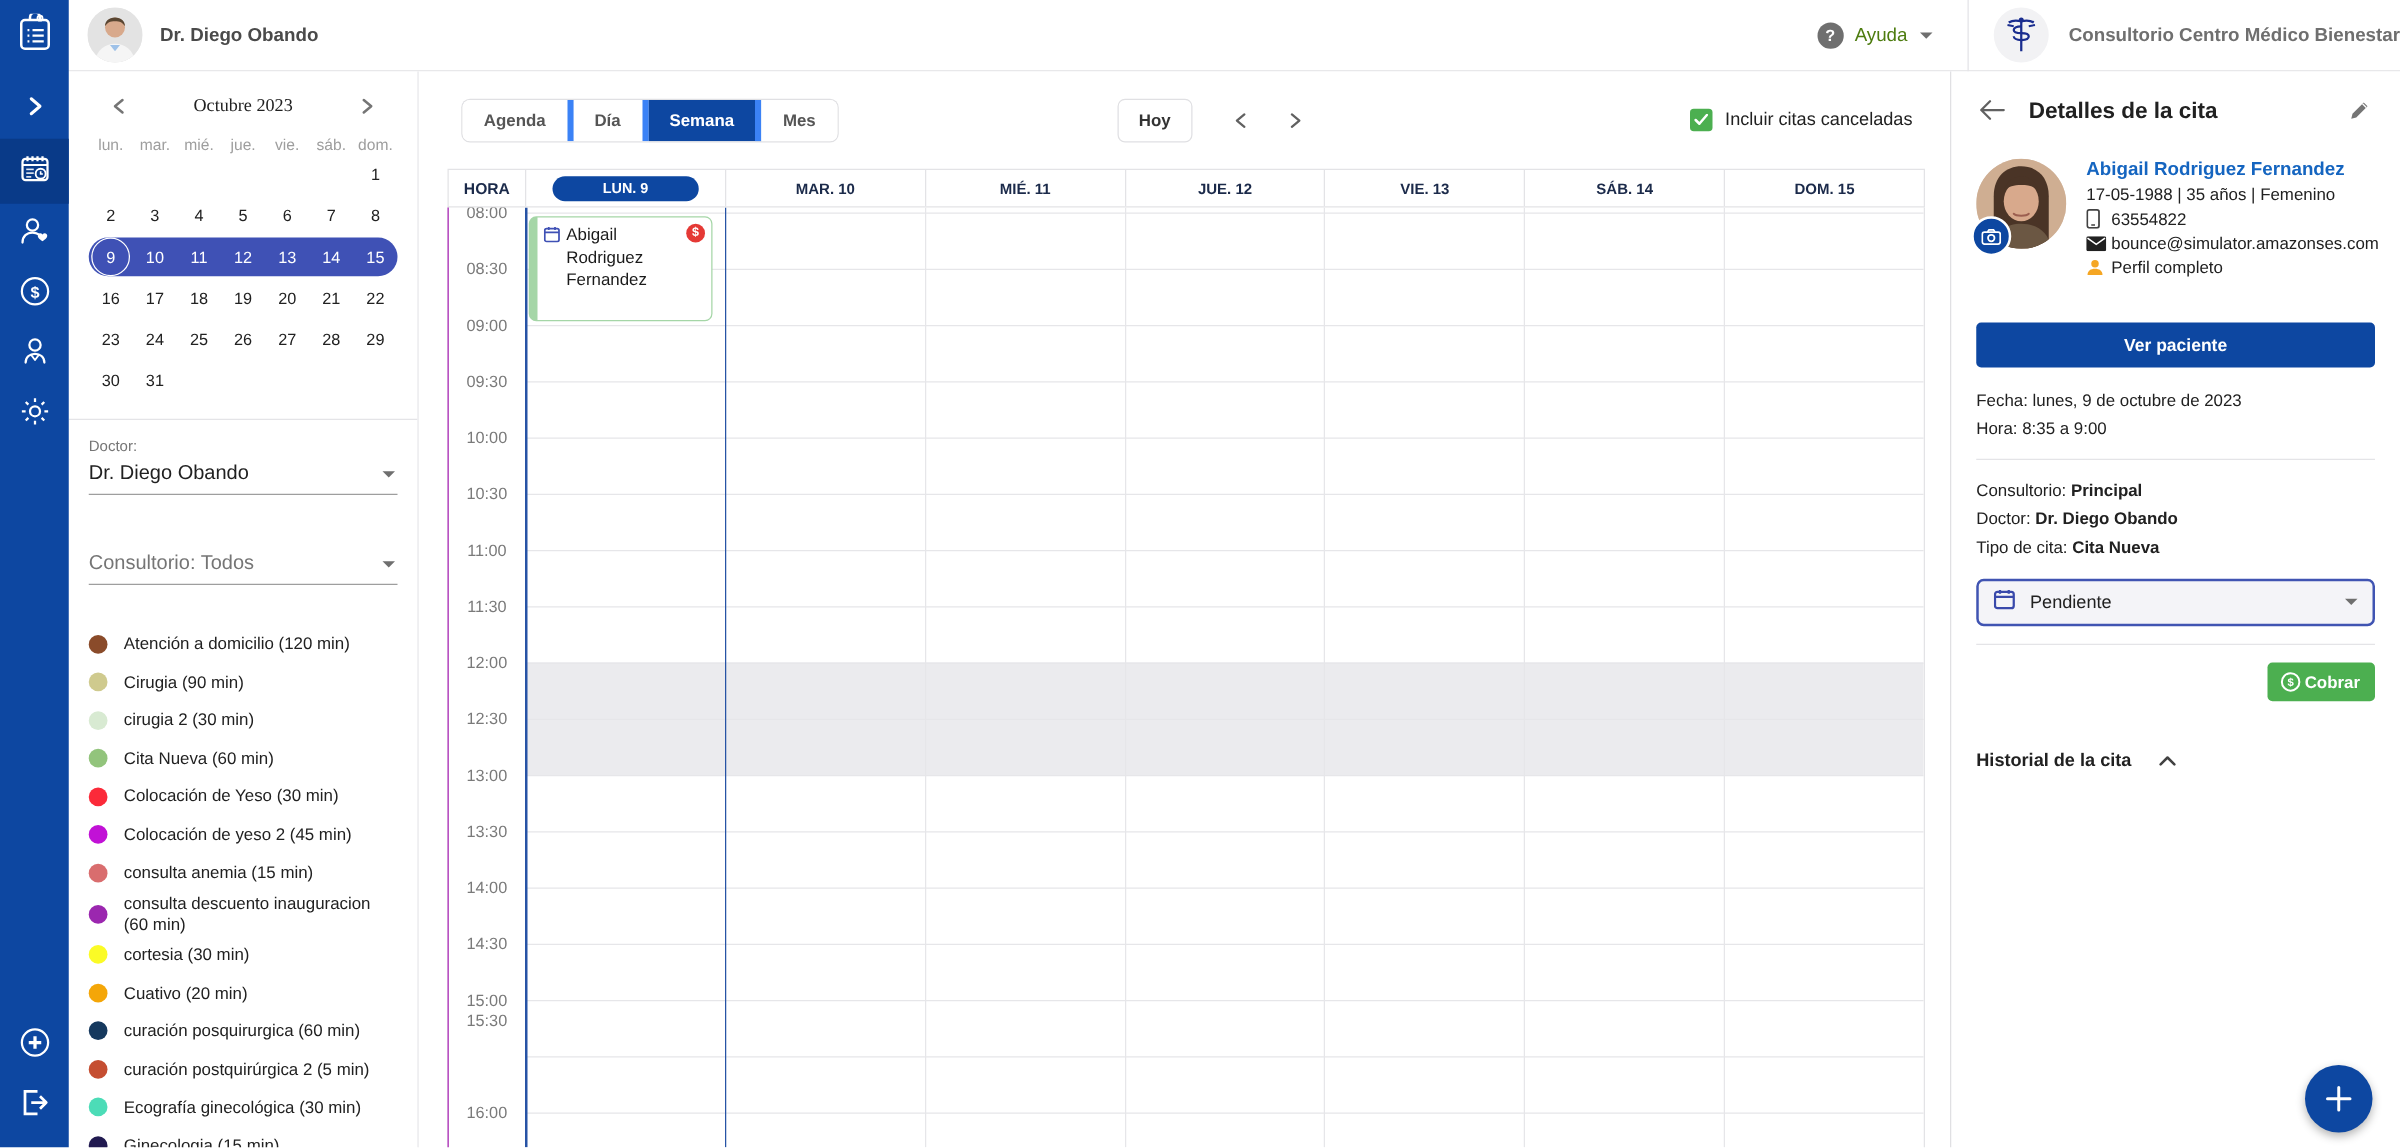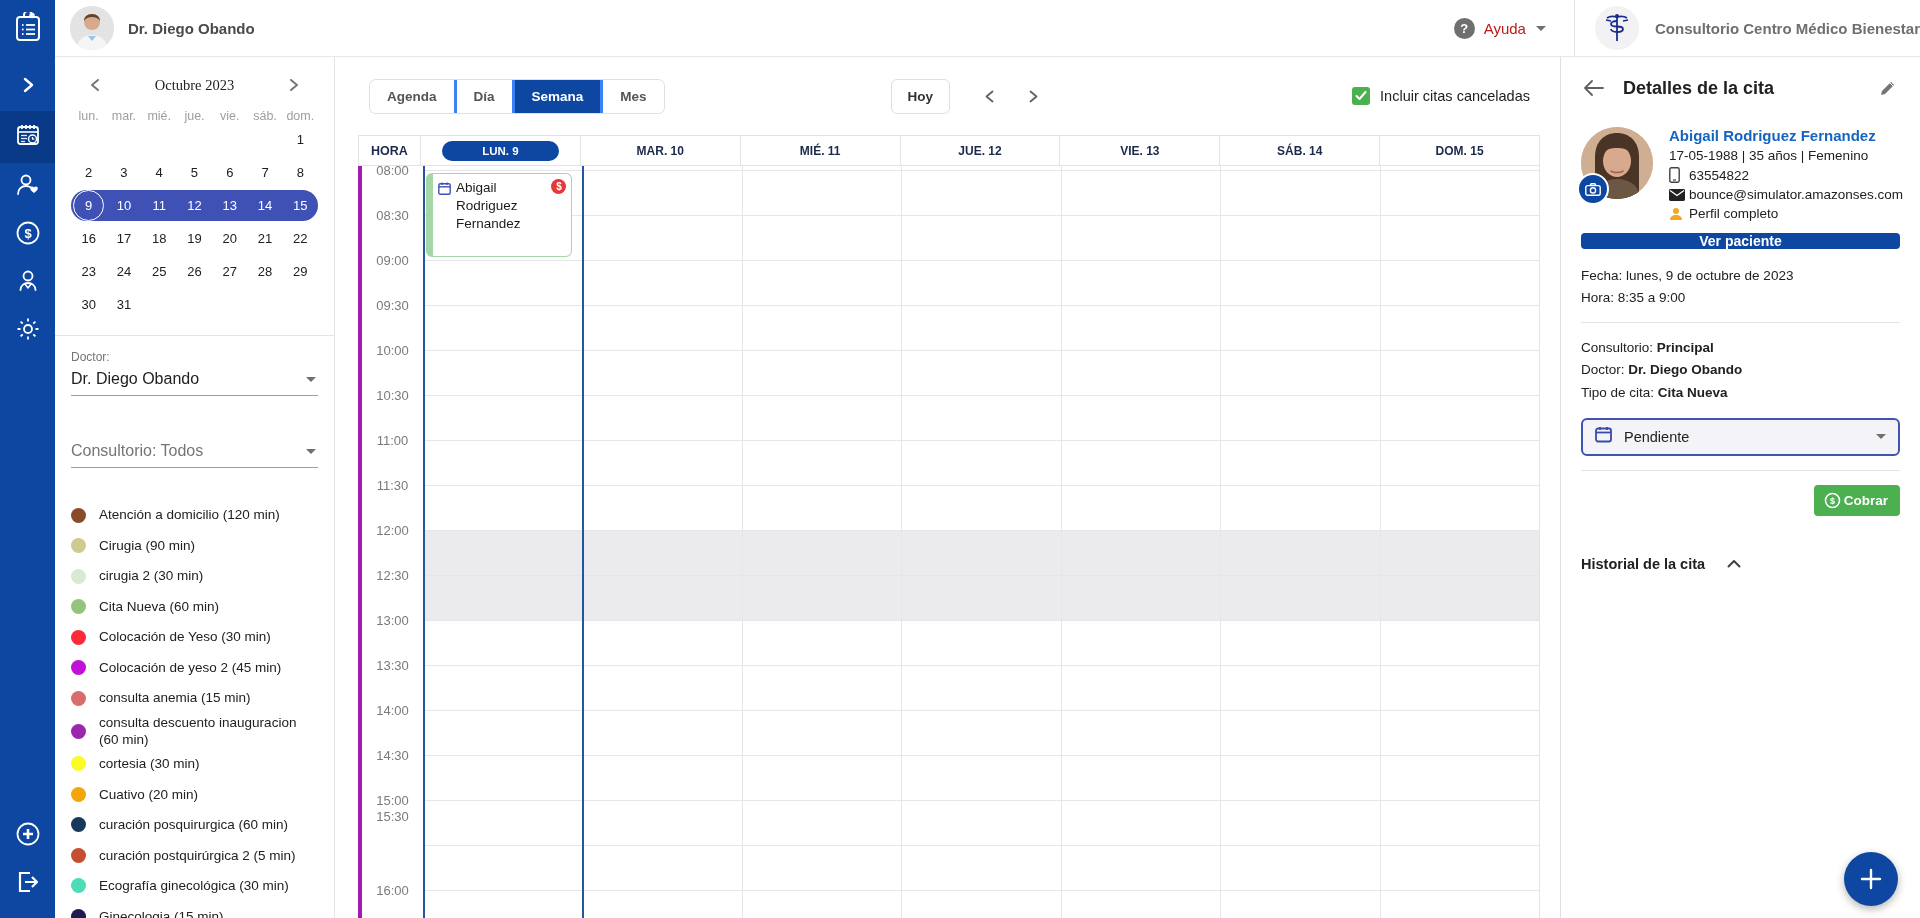--- a/index.html
+++ b/index.html
@@ -18,21 +18,21 @@
   .rail-item.last { margin-bottom:10px; }
 
   
   .topbar { position:absolute; left:0; top:0; width:1920px; height:57px; background:#fff;
             border-bottom:1px solid #e8e8ea; z-index:20; display:flex; align-items:center; padding-left:70px; }
   .avatar { width:44px; height:44px; border-radius:50%; overflow:hidden; background:#e9e9e9; flex:0 0 auto; }
   .topbar .uname { margin-left:14px; font-size:15px; font-weight:bold; color:#4a4a4a; }
   .topbar .right { margin-left:auto; display:flex; align-items:center; height:100%; }
   .help-circ { width:21px; height:21px; border-radius:50%; background:#6f6f6f; color:#fff; font-size:13px;
                font-weight:bold; display:flex; align-items:center; justify-content:center; }
-  .help-label { margin:0 10px 0 9px; font-size:15px; color:#b91c1c; }
+  .help-label { margin:0 10px 0 9px; font-size:15px; color:#4d7c0f; }
   .caret { width:0; height:0; border-left:5px solid transparent; border-right:5px solid transparent;
            border-top:5px solid #6f6f6f; }
   .top-divider { width:1px; height:57px; background:#e4e4e7; margin-left:28px; }
   .clinic { display:flex; align-items:center; margin-left:20px; }
   .clinic-circ { width:44px; height:44px; border-radius:50%; background:#f2f2f4; display:flex;
                  align-items:center; justify-content:center; }
   .clinic-name { margin-left:16px; font-size:15px; font-weight:bold; color:#6f6f6f; white-space:nowrap; }
 
   
   .leftpanel { position:absolute; left:55px; top:57px; width:280px; height:861px; background:#fff;
@@ -58,42 +58,42 @@
   .fld-select.second { margin-top:40px; }
   .legend { list-style:none; margin-top:32px; }
   .legend li { display:flex; align-items:center; min-height:30.5px; }
   .legend .dot { width:15px; height:15px; border-radius:50%; flex:0 0 auto; margin-right:13px; }
   .legend .lbl { font-size:13.5px; color:#212121; line-height:1.3; }
 
   
   .center { position:absolute; left:335px; top:57px; width:1225px; height:861px; background:#fff; }
   .toolbar { height:78px; display:flex; align-items:center; padding:0 30px 0 35px; }
   .tabs { display:flex; border-radius:6px; overflow:hidden; box-shadow:0 0 0 1px #e0e0e3; }
-  .tab { padding:9px 17px; background:#fff; border:none; border-right:3px solid #3b82f6; font-size:13.5px;
+  .tab { padding:9px 17px; background:#fff; border:none; border-right:5px solid #3b82f6; font-size:13.5px;
          font-weight:bold; color:#555; cursor:pointer; font-family:inherit; }
   .tab:last-child { border-right:none; }
   .tab.active { background:#0d47a1; color:#fff; }
   .tb-sp1 { flex:1.15; } .tb-sp2 { flex:1.55; }
   .today-btn { padding:9px 16px; background:#fff; border:1px solid #e0e0e3; border-radius:6px; font-size:13.5px;
                font-weight:bold; color:#333; cursor:pointer; font-family:inherit; }
   .nav-ch { width:26px; height:26px; display:flex; align-items:center; justify-content:center; cursor:pointer; }
   .nav-ch.l { margin-left:26px; } .nav-ch.r { margin-left:18px; }
   .chk-row { display:flex; align-items:center; }
   .chk { width:18px; height:18px; border-radius:3px; background:#4caf50; display:flex; align-items:center;
          justify-content:center; cursor:pointer; }
   .chk-lbl { margin-left:10px; font-size:14.5px; color:#212121; }
 
   .grid { margin:0 20px 0 23px; }
   .ghead { display:flex; height:31px; border:1px solid #e3e3e6; border-left:1px solid #e3e3e6; }
   .ghead .hora { width:61px; display:flex; align-items:center; justify-content:center; font-size:12.5px;
                  font-weight:bold; color:#1b2a4a; }
   .ghead .dcell { flex:1; border-left:1px solid #e3e3e6; display:flex; align-items:center; justify-content:center;
                   font-size:12px; font-weight:bold; color:#1b2a4a; cursor:pointer; }
   .ghead .dpill { background:#0d47a1; color:#fff; padding:4px 40px; border-radius:12px; font-size:11.5px; }
-  .gbody { position:relative; height:752px; overflow:hidden; border-left:4px solid #a21caf;
+  .gbody { position:relative; height:752px; overflow:hidden; border-left:1px solid #a21caf;
            border-right:1px solid #e3e3e6; }
   .gline { position:absolute; left:61px; right:0; height:1px; background:#e6e6e9; }
   .tlabel { position:absolute; left:0; width:61px; text-align:center; transform:translateY(-50%);
             font-size:13px; color:#7a7a7a; background:transparent; }
   .vline { position:absolute; top:0; bottom:0; width:1px; background:#e6e6e9; }
   .vline.today { width:1.5px; background:#2753a5; z-index:3; }
   .band { position:absolute; left:61px; right:0; background:#ebebee; }
   .apt { position:absolute; background:#fff; border:1px solid #a5d6a7; border-left:7px solid #a5d6a7;
          border-radius:6px; z-index:4; padding:5px 20px 5px 5px; cursor:pointer; }
   .apt .row { display:flex; align-items:flex-start; }
@@ -113,22 +113,22 @@
   .photo-wrap { position:relative; width:72px; height:72px; flex:0 0 auto; }
   .photo { width:72px; height:72px; border-radius:50%; overflow:hidden; background:#d9c6b5; }
   .cam { position:absolute; left:-4px; bottom:-6px; width:32px; height:32px; border-radius:50%;
          background:#0d47a1; border:2px solid #fff; display:flex; align-items:center; justify-content:center;
          cursor:pointer; }
   .pinfo { margin-left:16px; }
   .pname { font-size:15px; font-weight:bold; color:#1565c0; cursor:pointer; }
   .pmeta { margin-top:4px; font-size:13.5px; color:#212121; }
   .prow { display:flex; align-items:center; margin-top:4px; font-size:13.5px; color:#212121; }
   .prow .ic { width:20px; display:flex; justify-content:flex-start; }
-  .btn-primary { display:block; width:100%; margin-top:12px; background:#0d47a1; color:#fff; border:none;
-                 border-radius:4px; font-size:14px; font-weight:bold; padding:0 0; cursor:pointer;
+  .btn-primary { display:block; width:100%; margin-top:37px; background:#0d47a1; color:#fff; border:none;
+                 border-radius:4px; font-size:14px; font-weight:bold; padding:10px 0; cursor:pointer;
                  font-family:inherit; }
   .meta-block { margin-top:16px; font-size:13.5px; color:#212121; line-height:1.6; }
   .rp-divider { border:none; border-top:1px solid #e4e4e7; margin:14px 0; }
   .kv { font-size:13.5px; color:#212121; line-height:1.65; }
   .kv b { font-weight:bold; }
   .status-select { margin-top:14px; display:flex; align-items:center; border:2px solid #4054b2;
                    background:#f4f4f8; border-radius:6px; height:38px; padding:0 12px; cursor:pointer; }
   .status-select .txt { margin-left:12px; font-size:14.5px; color:#212121; flex:1; }
   .charge-row { display:flex; justify-content:flex-end; margin-top:2px; }
   .btn-charge { display:flex; align-items:center; background:#4caf50; color:#fff; border:none; border-radius:4px;

